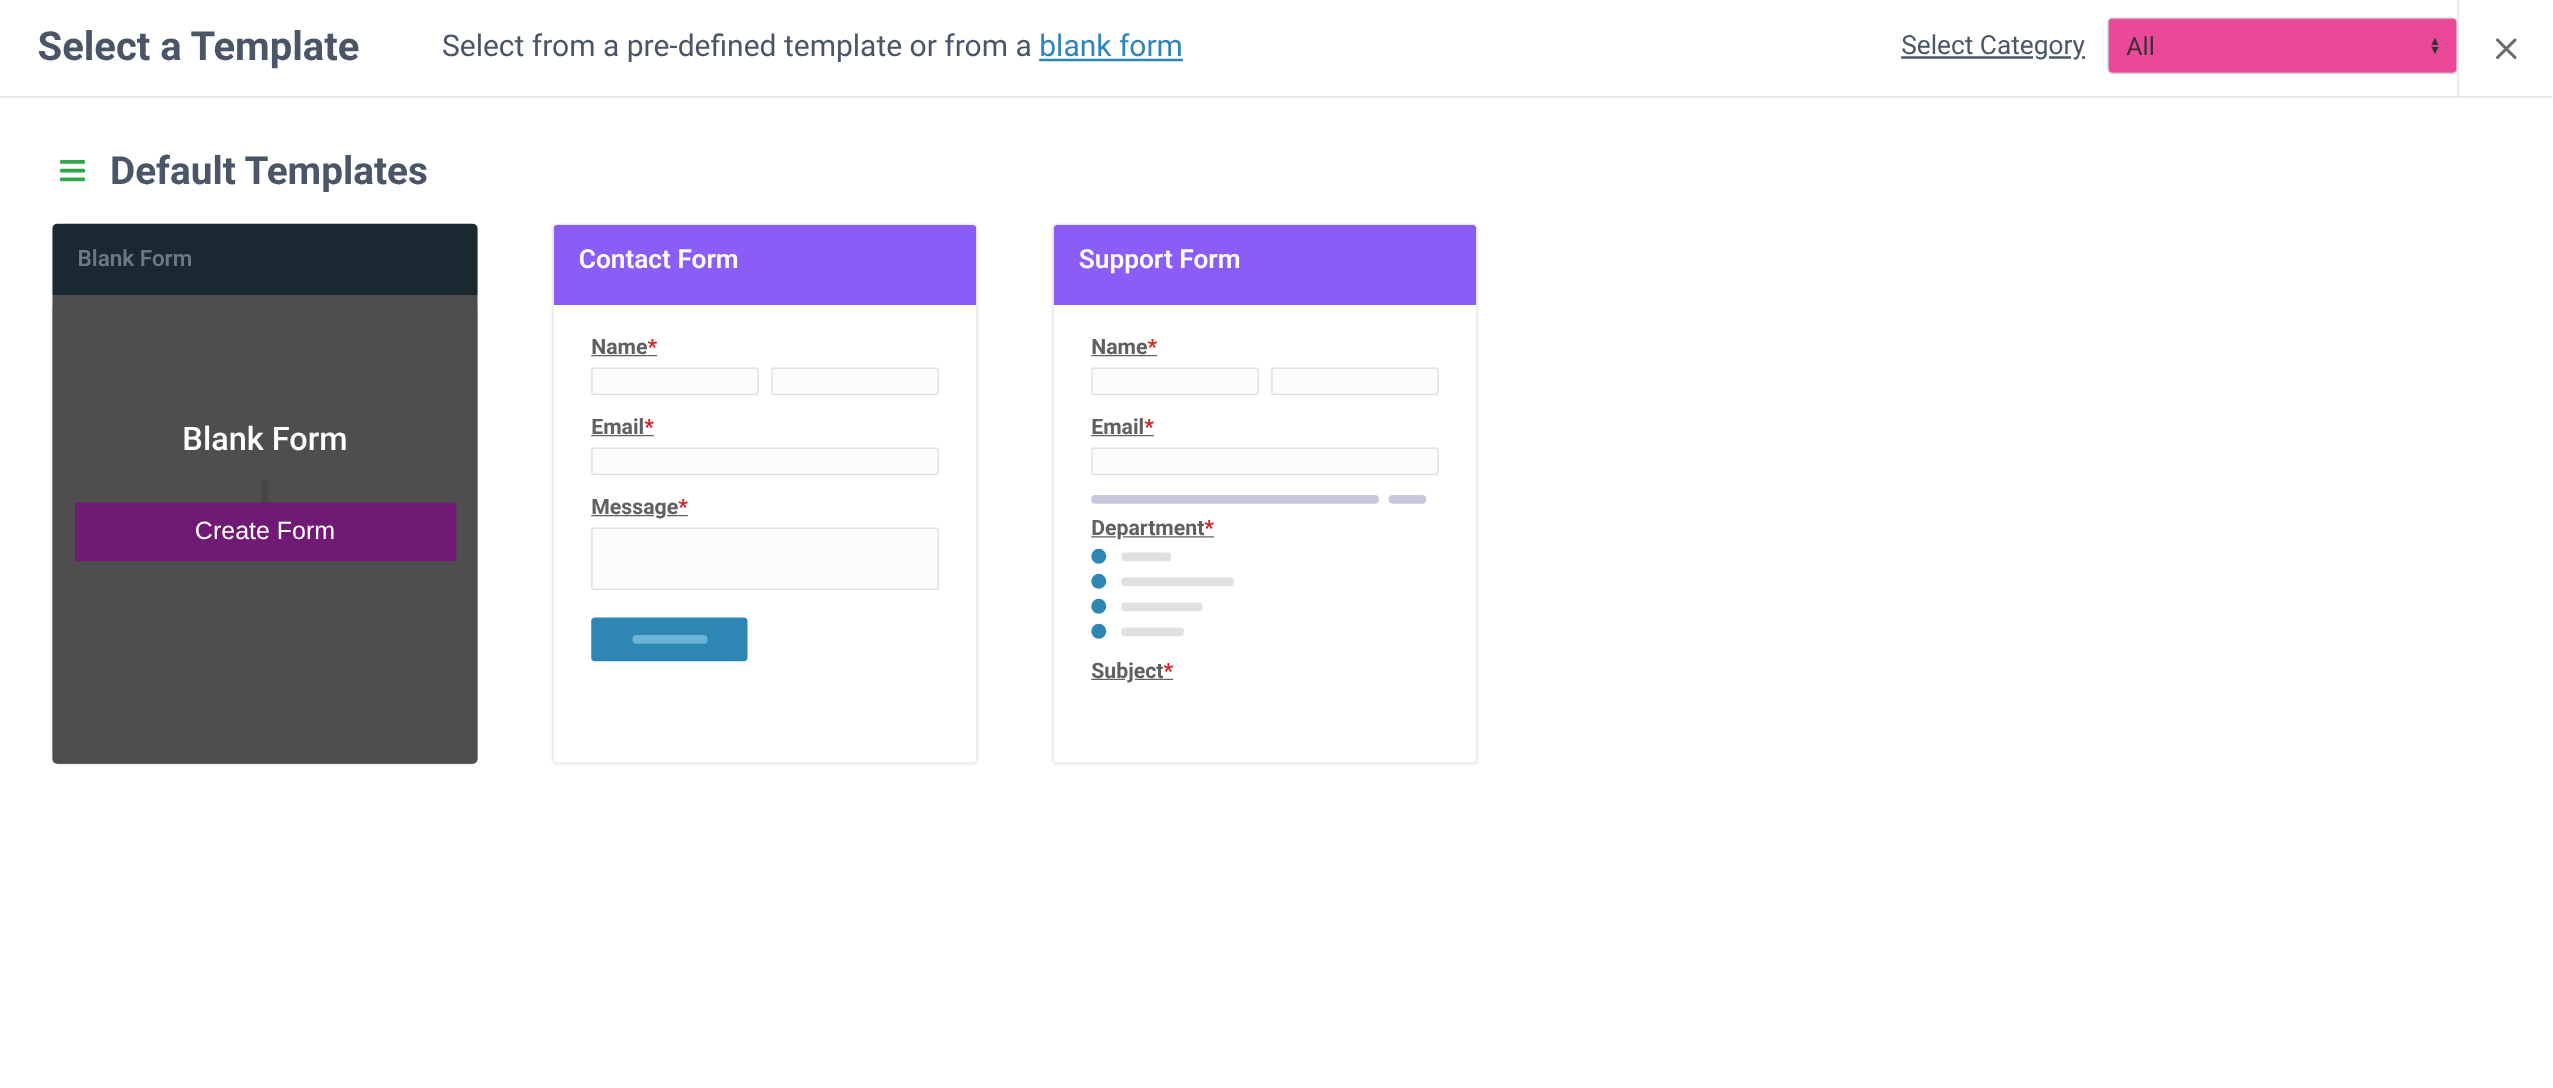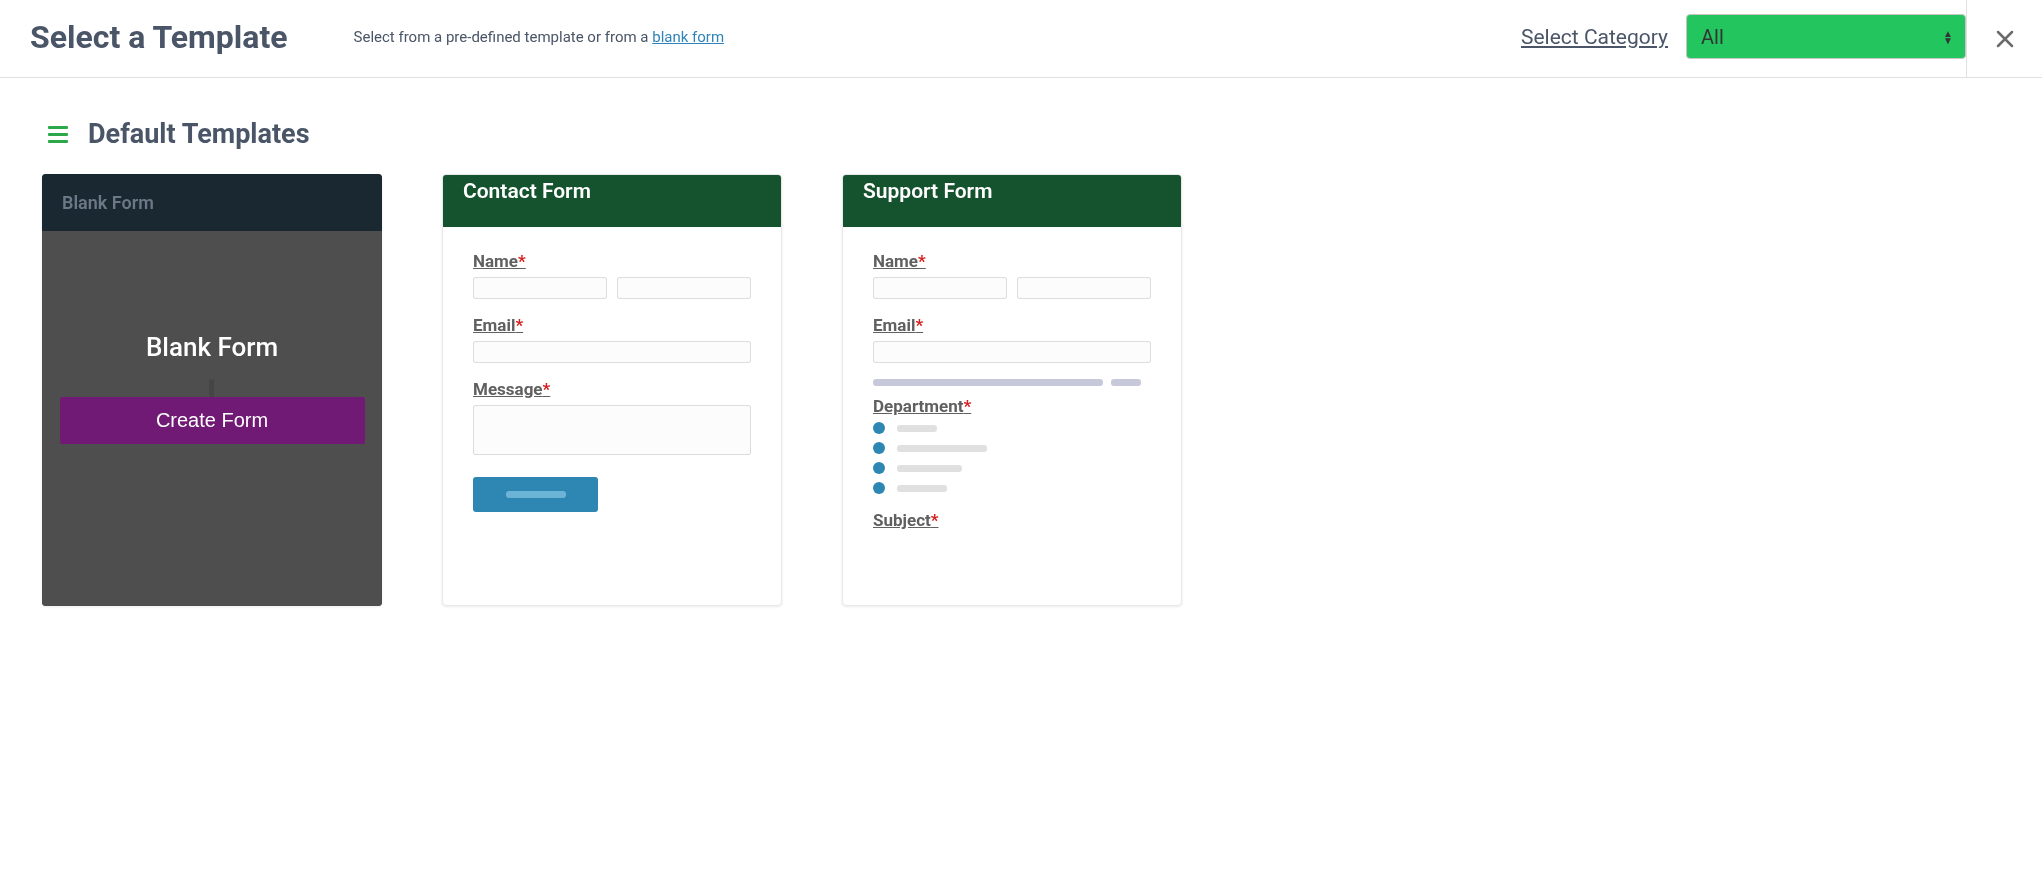--- a/index.html
+++ b/index.html
@@ -17,21 +17,21 @@
     position: relative;
     gap: 42px;
   }
   .header-title {
     font-size: 32px;
     font-weight: 700;
     color: #4a5568;
     margin-right: 24px;
   }
   .header-subtitle {
-    font-size: 15px;
+    font-size: 24px;
     color: #4a5568;
   }
   .header-subtitle a {
     color: #2e84b8;
     text-decoration: underline;
   }
   .header-right {
     margin-left: auto;
     display: flex;
     align-items: center;
@@ -42,21 +42,21 @@
     font-size: 21px;
     color: #4a5568;
     text-decoration: underline;
   }
   .category-select {
     position: relative;
     width: 280px;
     height: 45px;
     border: 1px solid #c6c6c6;
     border-radius: 4px;
-    background: #22c55e;
+    background: #ec4899;
     display: flex;
     align-items: center;
     padding: 0 14px;
     font-size: 20px;
     color: #333;
     cursor: pointer;
   }
   .select-arrows {
     position: absolute;
     right: 12px;
@@ -98,21 +98,21 @@
     gap: 4px;
   }
   .menu-icon span {
     display: block;
     width: 20px;
     height: 3px;
     background: #2aa84a;
     border-radius: 1px;
   }
   .section-title {
-    font-size: 27px;
+    font-size: 31px;
     font-weight: 700;
     color: #4a5568;
   }
   .cards {
     display: flex;
     gap: 60px;
   }
   .card {
     width: 340px;
     height: 432px;
@@ -173,23 +173,23 @@
     cursor: pointer;
     position: relative;
     z-index: 2;
   }
   
   .card-tpl {
     background: #ffffff;
     border: 1px solid #e8e8e8;
   }
   .card-tpl-header {
-    background: #14532d;
+    background: #8b5cf6;
     color: #ffffff;
-    padding: 4px 20px 24px 20px;
+    padding: 16px 20px 24px 20px;
     font-size: 21px;
     font-weight: 600;
   }
   .card-tpl-body {
     padding: 24px 30px;
   }
   .field-label {
     font-size: 17px;
     font-weight: 700;
     color: #606060;

